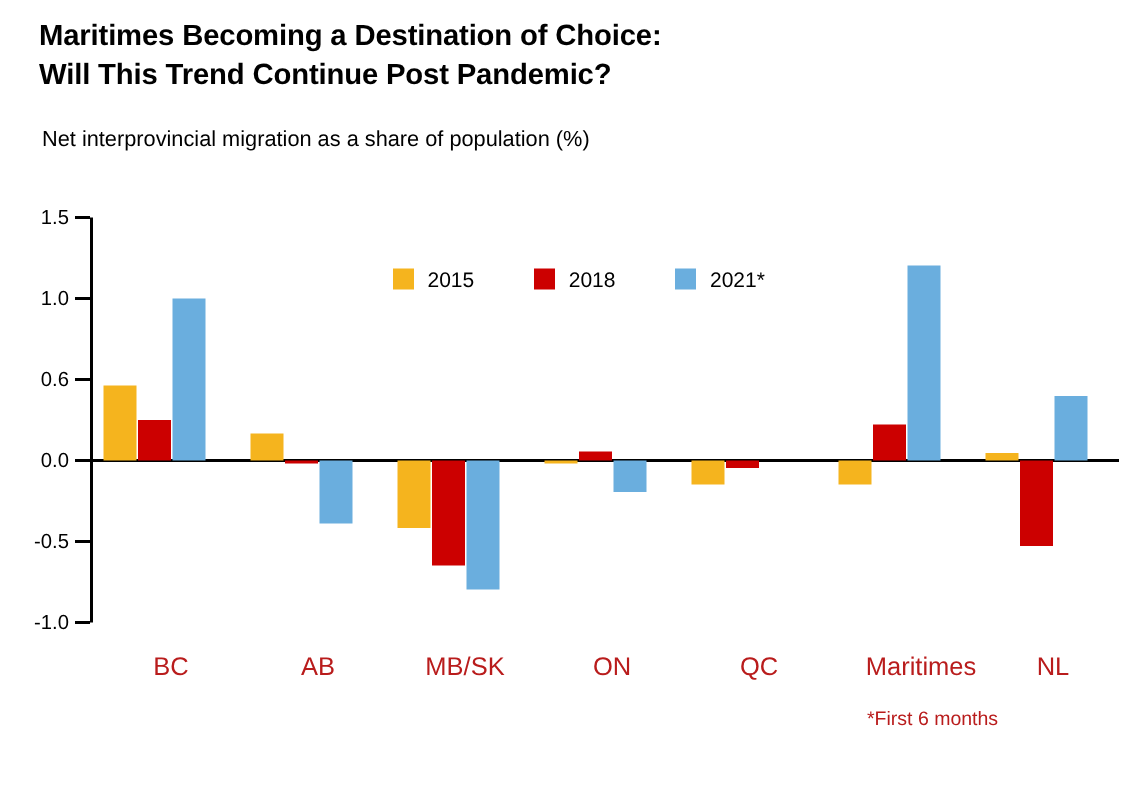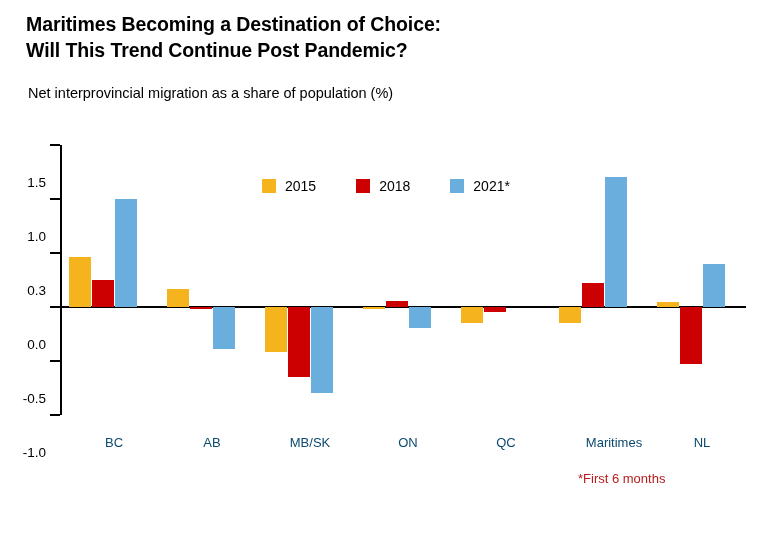--- a/index.html
+++ b/index.html
@@ -70,31 +70,30 @@
     background: #000000;
   }
   .ytick-label {
     position: absolute;
     right: 100%;
     margin-right: 14px;
     transform: translateY(-50%);
     font-size: 13.5px;
     white-space: nowrap;
     color: #000000;
-    margin-top: 37px;
   }
   .bar {
     position: absolute;
     width: 22px;
   }
   .cat-label {
     position: absolute;
     transform: translateX(-50%);
-    font-size: 13px;
-    color: #0c4a6e;
+    font-size: 17px;
+    color: #b91c1c;
     white-space: nowrap;
   }
   .legend {
     position: absolute;
     left: 262px;
     top: 178px;
     display: flex;
     align-items: flex-end;
     gap: 40px;
   }
@@ -157,21 +156,21 @@
   <div class="plot" id="plot">
     <div class="axis-line-y"></div>
     <div class="axis-line-zero" id="zero-line" style="top: 161.25px;"></div>
   <div class="tick" style="top: 269.25px;"></div>
       <div class="ytick-label" style="top: 270px;">-1.0</div>
       <div class="tick" style="top: 215.25px;"></div>
       <div class="ytick-label" style="top: 216px; text-align: center;">-0.5</div>
       <div class="tick" style="top: 161.25px;"></div>
       <div class="ytick-label" style="top: 162px; text-align: center;">0.0</div>
       <div class="tick" style="top: 107.25px;"></div>
-      <div class="ytick-label" style="top: 108px;">0.3</div>
+      <div class="ytick-label" style="top: 108px;">0.6</div>
       <div class="tick" style="top: 53.25px;"></div>
       <div class="ytick-label" style="top: 54px;">1.0</div>
       <div class="tick" style="top: -0.75px;"></div>
       <div class="ytick-label" style="top: 0px;">1.5</div>
       <div class="bar" style="left: 9px; top: 112.32px; height: 49.68px; background: rgb(245, 180, 30);"></div>
       <div class="bar" style="left: 32px; top: 135px; height: 27px; background: rgb(204, 0, 0);"></div>
       <div class="bar" style="left: 55px; top: 54px; height: 108px; background: rgb(106, 174, 222);"></div>
       <div class="cat-label" style="left: 54px; top: 290px;">BC</div>
       <div class="bar" style="left: 107px; top: 143.64px; height: 18.36px; background: rgb(245, 180, 30);"></div>
       <div class="bar" style="left: 130px; top: 162px; height: 2.16px; background: rgb(204, 0, 0);"></div>

